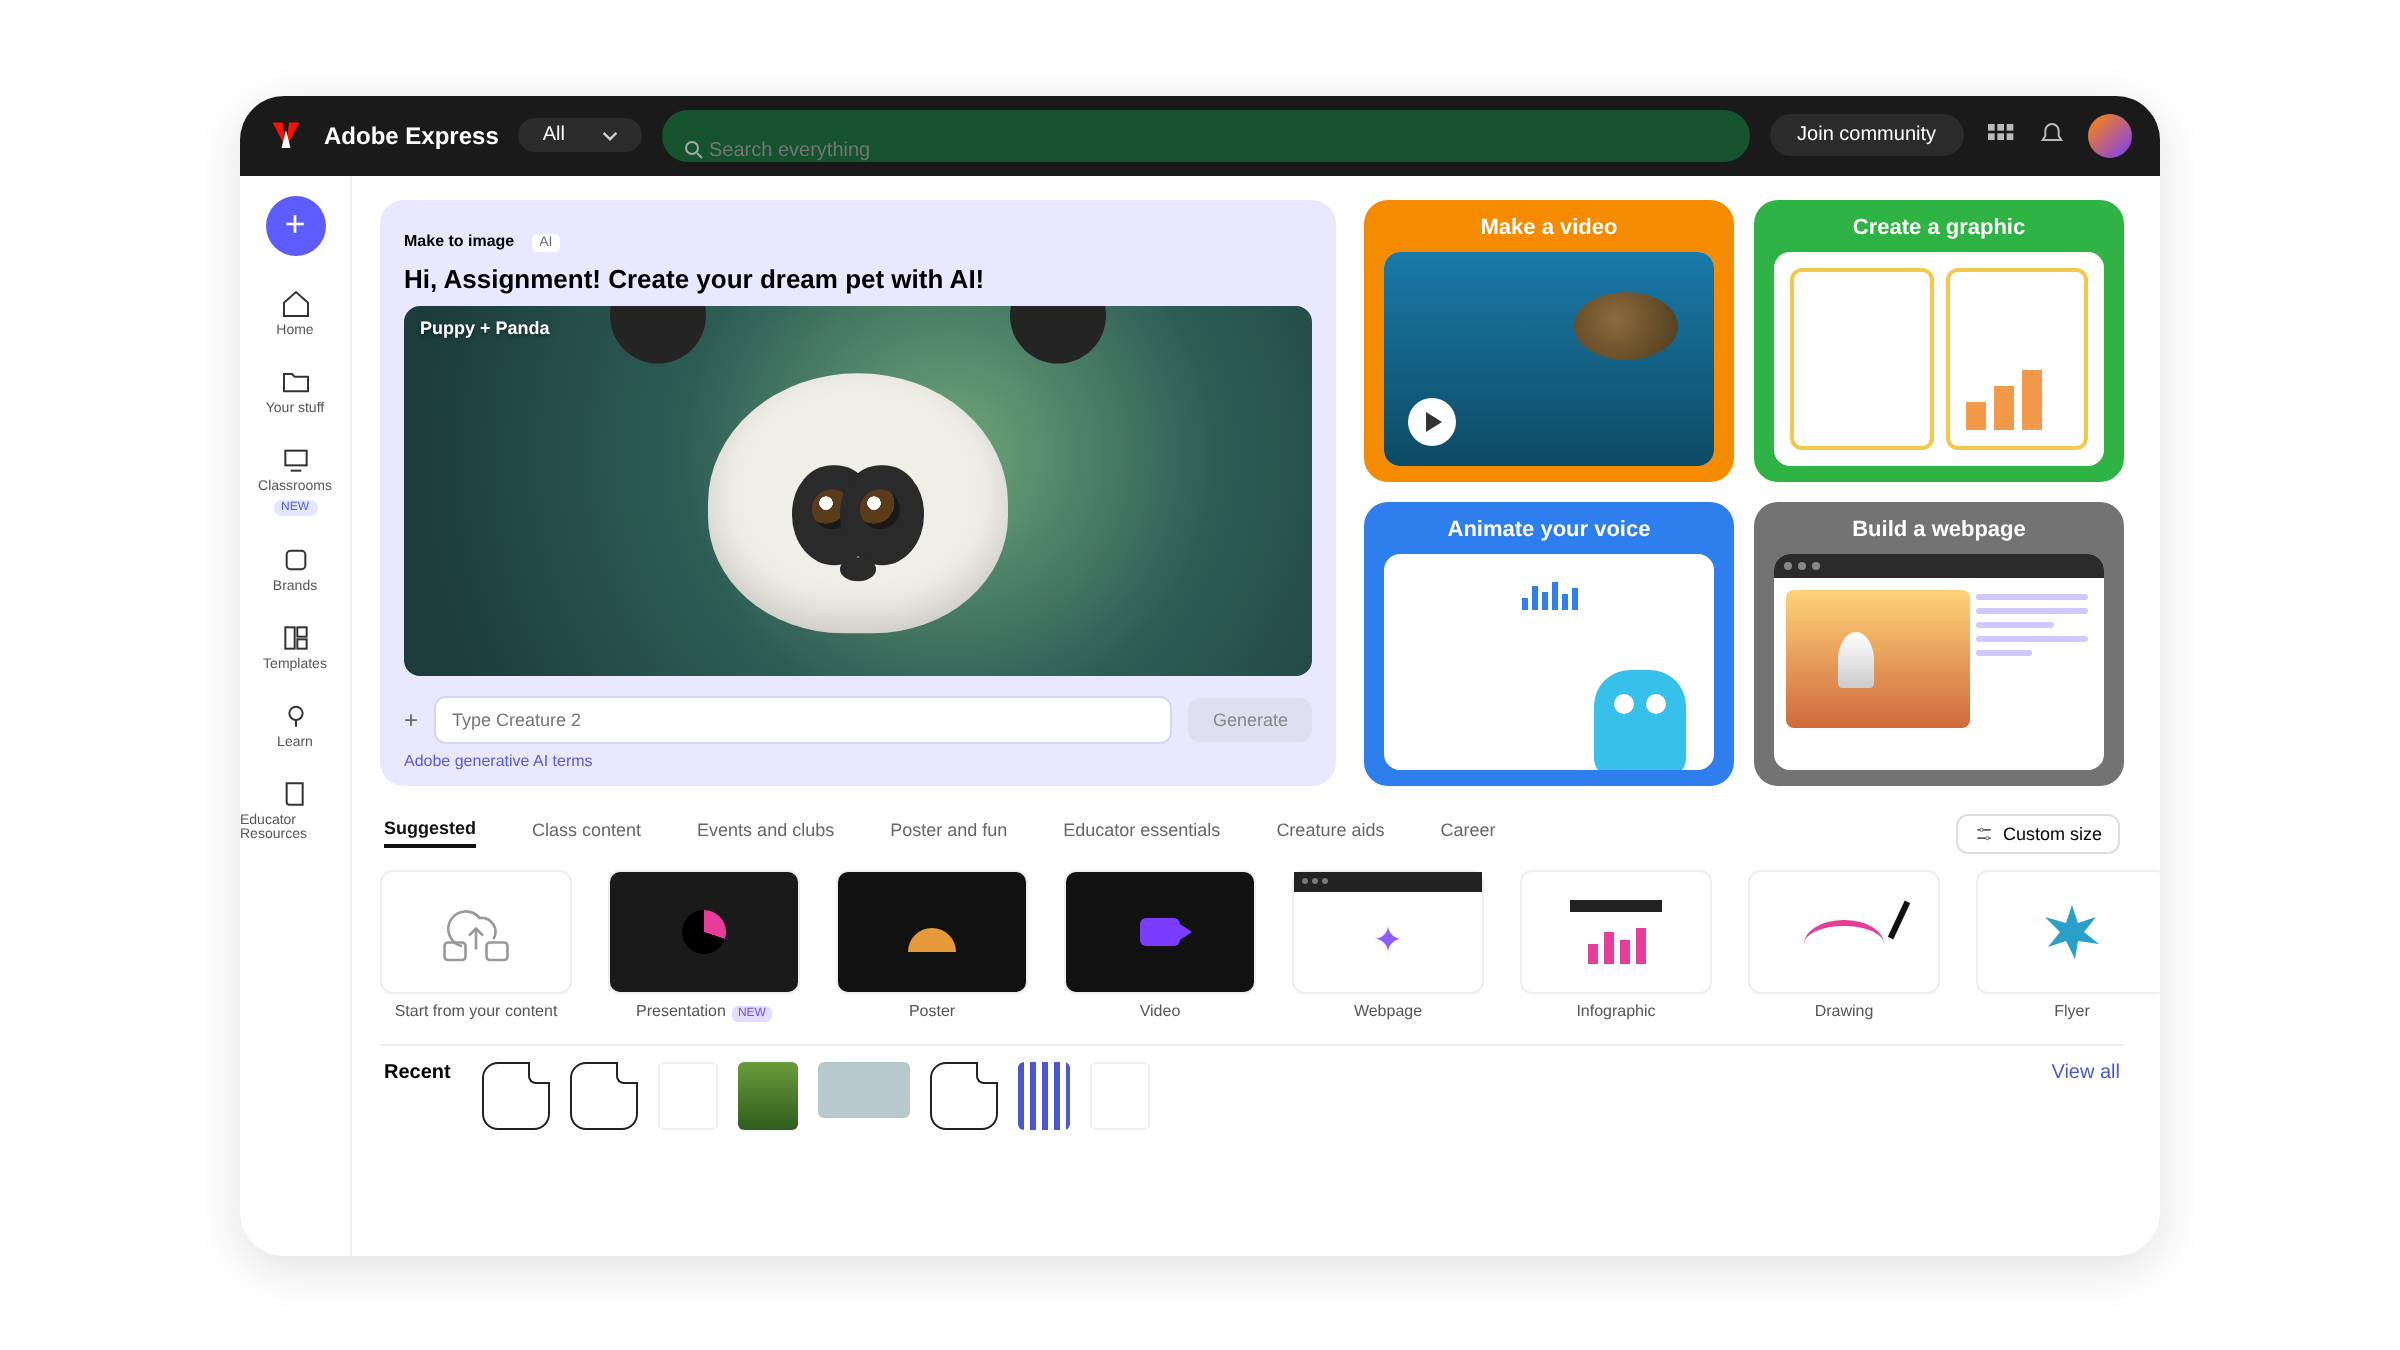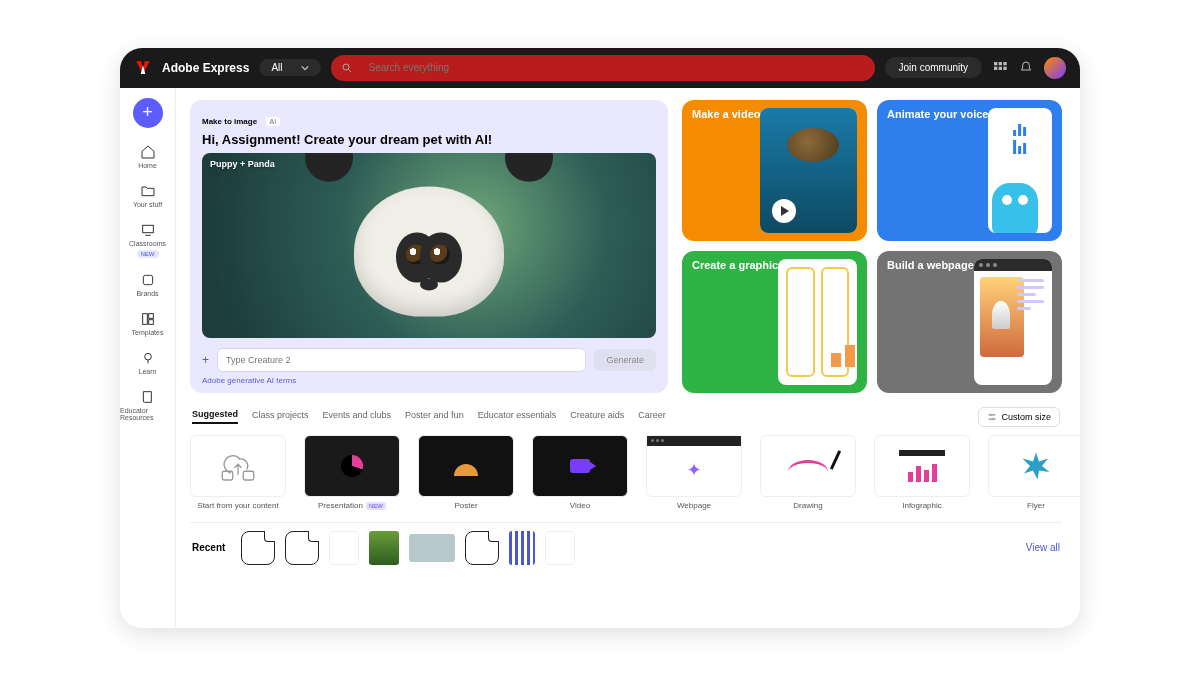--- a/index.html
+++ b/index.html
@@ -40,27 +40,27 @@
   border-radius: 14px;
   padding: 3px 12px;
   font-size: 10px;
   display: flex;
   align-items: center;
   gap: 18px;
   cursor: pointer;
 }
 .search-wrap {
   flex: 1;
-  background: #b91c1c;
+  background: #14532d;
   border-radius: 14px;
   height: 26px;
   display: flex;
-  align-items: center;
+  align-items: flex-end;
   padding: 0 10px;
-  gap: 16px;
+  gap: 2px;
 }
 .search-wrap input {
   background: transparent;
   border: none;
   outline: none;
   color: #ccc;
   font-size: 10px;
   flex: 1;
 }
 .join-btn {
@@ -160,21 +160,21 @@
 }
 .tti-terms { font-size: 8px; color: #5a5ad6; margin-top: 4px; cursor: pointer; }
 
 .cards {
   display: grid; grid-template-columns: 1fr 1fr;
   grid-template-rows: 1fr 1fr; gap: 10px;
   width: 380px;
 }
 .card {
   border-radius: 12px; padding: 8px 10px;
-  display: flex; 
+  display: flex; flex-direction: column;
   cursor: pointer; position: relative; overflow:hidden;
 }
 .card .title { color: #fff; font-size: 11px; font-weight: 600; text-align: center; margin-bottom: 6px; }
 .card .thumb { flex: 1; background: #fff; border-radius: 8px; overflow: hidden; position:relative;}
 .c-orange { background: #f58b00; }
 .c-green  { background: #2fb344; }
 .c-blue   { background: #2e7eed; }
 .c-purple { background: #737373; }
 
 .vidthumb{ background:linear-gradient(180deg,#1a7aa8,#0d4a63); width:100%; height:100%; position:relative;}
@@ -191,21 +191,21 @@
 .monster{position:absolute;bottom:-4px;right:14px;width:46px;height:54px;border-radius:18px 18px 10px 10px;background:#37c0ea;}
 .monster::before{content:"";position:absolute;top:12px;left:10px;width:10px;height:10px;border-radius:50%;background:#fff;box-shadow:16px 0 0 #fff;}
 .web-thumb{background:#fff;position:relative;}
 .browser-top{height:12px;background:#2b2b2b;display:flex;align-items:center;gap:3px;padding:0 5px;}
 .browser-top span{width:4px;height:4px;border-radius:50%;background:#888;}
 .rocket-pane{position:absolute;left:6px;top:18px;width:56%;height:64%;border-radius:4px;background:linear-gradient(180deg,#ffd27a,#cf6a3c);}
 .rocket{position:absolute;left:28%;top:30%;width:18px;height:28px;background:linear-gradient(180deg,#fff,#ccc);border-radius:50% 50% 10% 10%;}
 .text-lines{position:absolute;right:8px;top:20px;width:34%;}
 .text-lines div{height:3px;background:#d0c8ff;margin-bottom:4px;border-radius:2px;}
 
-.tabs-row { display: flex; align-items: center; gap: 14px; margin: 14px 2px 8px; }
+.tabs-row { display: flex; align-items: center; gap: 28px; margin: 14px 2px 8px; }
 .tab { font-size: 9px; color: #666; cursor: pointer; padding-bottom: 3px;}
 .tab.active { color:#111; font-weight:600; border-bottom: 2px solid #111;}
 .custom-size {
   margin-left: auto; font-size: 9px; border:1px solid #ddd;
   border-radius: 6px; padding: 4px 8px; cursor:pointer;
   display:flex; align-items:center; gap:4px;
 }
 
 .templates { display:flex; gap:18px; }
 .tpl { width: 96px; display:flex; flex-direction:column; align-items:center; gap:4px; cursor:pointer;}
@@ -224,21 +224,21 @@
 .t-web .wtop{position:absolute;top:0;left:0;right:0;height:10px;background:#222;display:flex;gap:2px;align-items:center;padding:0 4px;}
 .t-web .wtop span{width:3px;height:3px;border-radius:50%;background:#777;}
 .t-web .star{color:#8e61ff;font-size:18px;margin-top:8px;}
 .t-draw .scribble{width:40px;height:12px;border-top:3px solid #e63c9a;border-radius:50%/100% 100% 0 0;}
 .t-draw .pen{position:absolute;right:18px;top:14px;width:3px;height:20px;background:#111;transform:rotate(25deg);}
 .t-info{flex-direction:column;gap:2px;}
 .t-info .hdr{width:60%;height:6px;background:#222;}
 .t-info .bars{display:flex;gap:3px;align-items:flex-end;height:20px;}
 .t-info .bars span{width:5px;background:#e63c9a;}
 
-.recent-row{display:flex;align-items:center;gap:10px;margin-top:12px;padding:8px 2px;border-top:1px solid #eee;}
+.recent-row{display:flex;align-items:flex-start;gap:10px;margin-top:12px;padding:8px 2px;border-top:1px solid #eee;}
 .recent-row .rlabel{font-size:10px;font-weight:600;margin-right:6px;}
 .rthumb{width:34px;height:34px;border:1.5px solid #222;border-radius:8px 10px 8px 8px;position:relative;cursor:pointer;}
 .rthumb::after{content:"";position:absolute;top:-1px;right:-1px;width:10px;height:10px;border-left:1.5px solid #222;border-bottom:1.5px solid #222;background:#fff;border-radius:0 8px 0 4px;}
 .rimg{width:30px;height:34px;border-radius:3px;}
 .viewall{margin-left:auto;font-size:10px;color:#4a57d0;cursor:pointer;}
 </style>
 </head>
 <body>
 
 <div class="window">
@@ -363,38 +363,38 @@
         <div class="cards">
           <div class="card c-orange">
             <div class="title">Make a video</div>
             <div class="thumb">
               <div class="vidthumb">
                   <div class="turtle"></div>
                   <div class="playbtn"></div>
                 </div>
             </div>
           </div>
-          <div class="card c-blue">
-            <div class="title">Animate your voice</div>
-            <div class="thumb voice-thumb">
-              <div class="bubble">
-                <span class="wave" style="height:6px"></span><span class="wave" style="height:12px"></span><span class="wave" style="height:9px"></span><span class="wave" style="height:14px"></span><span class="wave" style="height:8px"></span><span class="wave" style="height:11px"></span>
-              </div>
-              <div class="monster"></div>
-            </div>
-          </div>
           <div class="card c-green">
             <div class="title">Create a graphic</div>
             <div class="thumb graphic-thumb">
               <div class="doc"></div>
               <div class="doc">
                   <span class="bar b1"></span>
                   <span class="bar b2"></span>
                   <span class="bar b3"></span>
                 </div>
+            </div>
+          </div>
+          <div class="card c-blue">
+            <div class="title">Animate your voice</div>
+            <div class="thumb voice-thumb">
+              <div class="bubble">
+                <span class="wave" style="height:6px"></span><span class="wave" style="height:12px"></span><span class="wave" style="height:9px"></span><span class="wave" style="height:14px"></span><span class="wave" style="height:8px"></span><span class="wave" style="height:11px"></span>
+              </div>
+              <div class="monster"></div>
             </div>
           </div>
           <div class="card c-purple">
             <div class="title">Build a webpage</div>
             <div class="thumb web-thumb">
               <div class="browser-top">
                   <span></span>
                   <span></span>
                   <span></span>
                 </div>
@@ -408,21 +408,21 @@
                   <div></div>
                   <div style="width:50%"></div>
                 </div>
             </div>
           </div>
         </div>
       </div>
 
       <div class="tabs-row">
         <span class="tab active">Suggested</span>
-        <span class="tab">Class projects</span>
+        <span class="tab">Class content</span>
         <span class="tab">Events and clubs</span>
         <span class="tab">Poster and fun</span>
         <span class="tab">Educator essentials</span>
         <span class="tab">Creature aids</span>
         <span class="tab">Career</span>
         <div class="custom-size">
           <svg width="10" height="10" viewBox="0 0 24 24">
               <line x1="4" y1="7" x2="20" y2="7" stroke="#555" stroke-width="2"></line>
               <line x1="4" y1="17" x2="20" y2="17" stroke="#555" stroke-width="2"></line>
               <circle cx="9" cy="7" r="2" fill="#fff" stroke="#555"></circle>
@@ -467,37 +467,37 @@
               <div class="wtop">
                 <span></span>
                 <span></span>
                 <span></span>
               </div>
               <div class="star">✦</div>
             </div>
           <span class="lbl">Webpage</span>
         </div>
         <div class="tpl">
-          <div class="box t-draw">
-              <div class="scribble"></div>
-              <div class="pen"></div>
-            </div>
-          <span class="lbl">Drawing</span>
-        </div>
-        <div class="tpl">
           <div class="box t-info" style="flex-direction:column;gap:6px;padding:8px;">
               <div class="hdr"></div>
               <div class="bars">
                 <span style="height:10px"></span>
                 <span style="height:16px"></span>
                 <span style="height:12px"></span>
                 <span style="height:18px"></span>
               </div>
             </div>
           <span class="lbl">Infographic</span>
+        </div>
+        <div class="tpl">
+          <div class="box t-draw">
+              <div class="scribble"></div>
+              <div class="pen"></div>
+            </div>
+          <span class="lbl">Drawing</span>
         </div>
         <div class="tpl">
           <div class="box" style="background:#fff;">
               <svg width="30" height="30" viewBox="0 0 40 40">
                 <polygon points="20,2 24,14 36,10 28,20 38,28 24,26 22,38 16,26 4,30 12,20 2,10 16,14" fill="#2aa0c9"></polygon>
               </svg>
             </div>
           <span class="lbl">Flyer</span>
         </div>
       </div>

